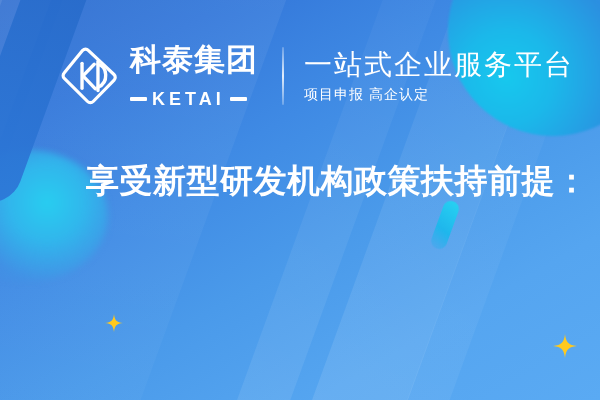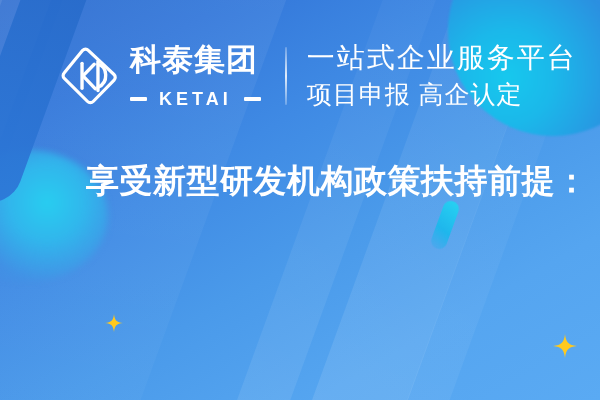--- a/index.html
+++ b/index.html
@@ -131,21 +131,21 @@
     color: #ffffff;
     font-size: 31px;
     font-weight: 700;
     letter-spacing: 1px;
     line-height: 1.05;
     white-space: nowrap;
   }
   .brand-en-row {
     display: flex;
     align-items: center;
-    gap: 12px;
+    gap: 5px;
     margin-top: 13px;
   }
   .dash {
     display: block;
     width: 17px;
     height: 4px;
     background: #ffffff;
     border-radius: 1px;
   }
   .brand-en {
@@ -174,21 +174,21 @@
   .tagline-main {
     color: #ffffff;
     font-size: 28px;
     font-weight: 400;
     letter-spacing: 2px;
     line-height: 1.16;
     white-space: nowrap;
   }
   .tagline-sub {
     color: #ffffff;
-    font-size: 25px;
+    font-size: 14px;
     font-weight: 400;
     letter-spacing: 1px;
     line-height: 1.25;
     margin-top: 5px;
     white-space: nowrap;
   }
 
   
   .title {
     position: absolute;

